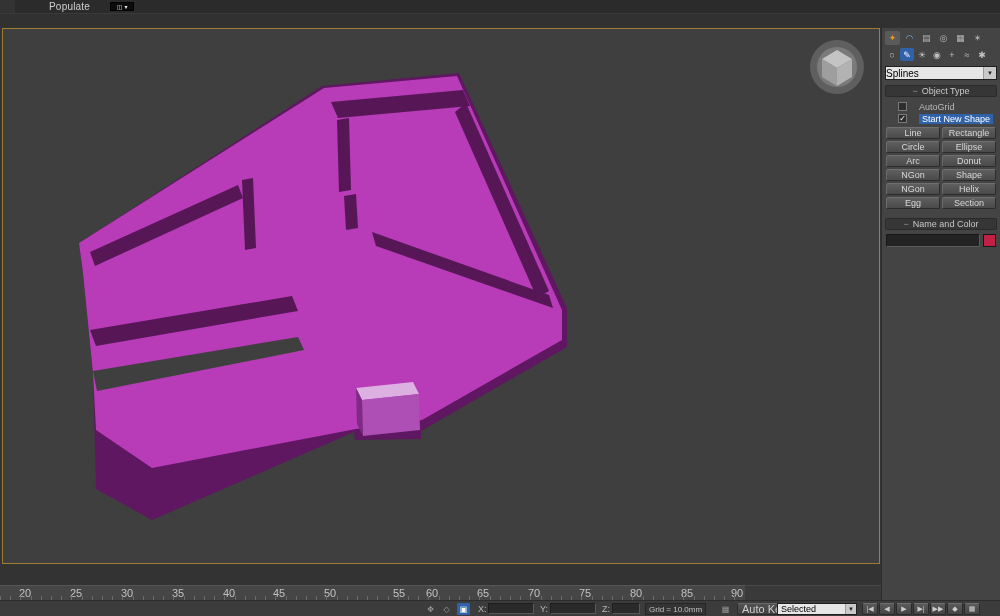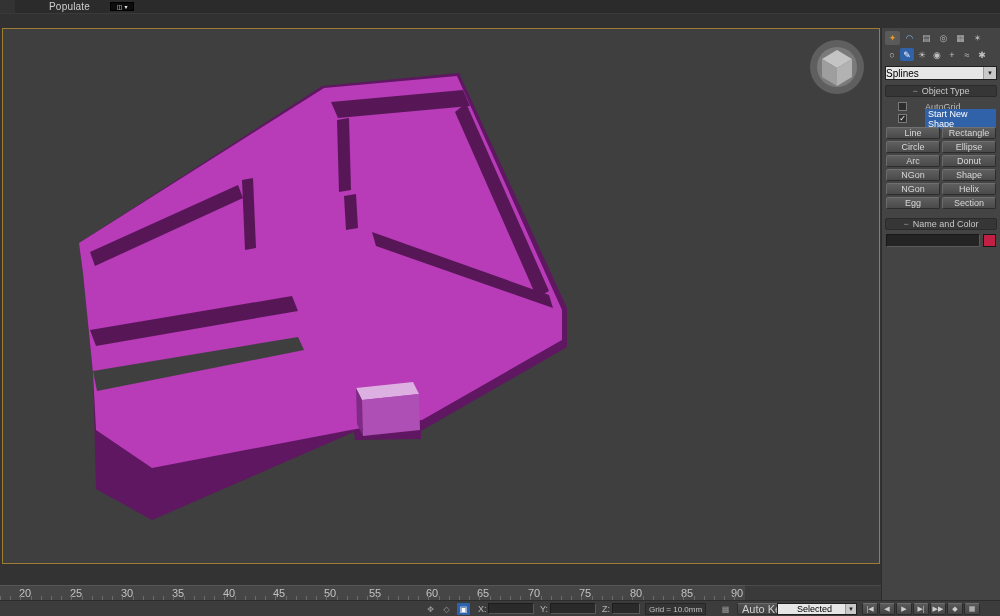--- a/index.html
+++ b/index.html
@@ -44,21 +44,21 @@
               border:1px solid #1f1f1f; display:flex; align-items:center;
               justify-content:space-between; font-size:10px; color:#000; }
   .dd-arrow { width:13px; height:100%; background:#c9c9c9; border-left:1px solid #9a9a9a;
               display:flex; align-items:center; justify-content:center; font-size:6px; color:#222; }
   .rollout-header { margin:5px 3px 0 3px; height:12px; background:#363636;
                     border:1px solid #2a2a2a; border-radius:2px; color:#c8c8c8;
                     font-size:9px; display:flex; align-items:center; justify-content:center;
                     gap:4px; }
   .rollout-header .collapse { color:#999; }
   .ot-body { padding:3px 4px 4px 4px; }
-  .check-row { display:flex; align-items:center; gap:18px; height:11px; margin:1px 0 1px 12px;
+  .check-row { display:flex; align-items:center; gap:12px; height:11px; margin:1px 0 1px 12px;
                font-size:9px; color:#b9b9b9; }
   .checkbox { width:9px; height:9px; background:#2d2d2d; border:1px solid #7a7a7a;
               color:#fff; font-size:8px; line-height:8px; text-align:center; flex:0 0 auto; }
   .sns-label { background:#2f62a8; color:#fff; padding:0 3px; }
   .btn-grid { display:grid; grid-template-columns:1fr 1fr; gap:2px; margin-top:3px; }
   .ot-btn { height:12px; background:linear-gradient(#5f5f5f,#4a4a4a);
             border:1px solid #2c2c2c; border-top-color:#707070; border-left-color:#6a6a6a;
             border-radius:2px; color:#d8d8d8; font-size:9px; display:flex;
             align-items:center; justify-content:center; cursor:default; }
   .nc-body { padding:4px; display:flex; gap:3px; align-items:center; }
@@ -89,21 +89,21 @@
   .coord-input { background:#2a2a2a; border:1px solid #1d1d1d; border-bottom-color:#585858;
                  border-right-color:#585858; height:11px; color:#ddd; font-size:8px; }
   .grid-box { background:#343434; border:1px solid #262626; height:12px;
               display:flex; align-items:center; justify-content:center;
               font-size:8px; color:#c0c0c0; padding:0 3px; }
   .autokey-btn { background:linear-gradient(#525252,#414141); border:1px solid #2c2c2c;
                  border-top-color:#6a6a6a; border-radius:2px; height:12px;
                  color:#cfcfcf; font-size:11px; padding:0 4px; display:flex; align-items:center; }
   .selected-dd { background:#e6e6e6; border:1px solid #1f1f1f; height:12px; width:80px;
                  display:flex; align-items:center; justify-content:space-between;
-                 color:#000; font-size:9px; padding-left:19px; }
+                 color:#000; font-size:9px; padding-left:3px; }
   .selected-dd .dd-arrow { width:11px; height:100%; font-size:6px; }
   .pb-btn { width:16px; height:12px; margin-right:1px;
             background:linear-gradient(#5a5a5a,#454545); border:1px solid #2a2a2a;
             border-top-color:#6e6e6e; border-radius:2px; color:#ccc; font-size:7px;
             display:flex; align-items:center; justify-content:center; }
 </style>
 </head>
 <body>
 
 <div class="menubar">
@@ -209,21 +209,21 @@
 </div>
 
 <div class="timeline">
   <span class="tick-label" style="left:25px">20</span>
   <span class="tick-label" style="left:76px">25</span>
   <span class="tick-label" style="left:127px">30</span>
   <span class="tick-label" style="left:178px">35</span>
   <span class="tick-label" style="left:229px">40</span>
   <span class="tick-label" style="left:279px">45</span>
   <span class="tick-label" style="left:330px">50</span>
-  <span class="tick-label" style="left:375px">55</span>
+  <span class="tick-label" style="left:399px">55</span>
   <span class="tick-label" style="left:432px">60</span>
   <span class="tick-label" style="left:483px">65</span>
   <span class="tick-label" style="left:534px">70</span>
   <span class="tick-label" style="left:585px">75</span>
   <span class="tick-label" style="left:636px">80</span>
   <span class="tick-label" style="left:687px">85</span>
   <span class="tick-label" style="left:737px">90</span>
   <div class="ticks"></div>
 </div>
 <div class="timeline-end"></div>

